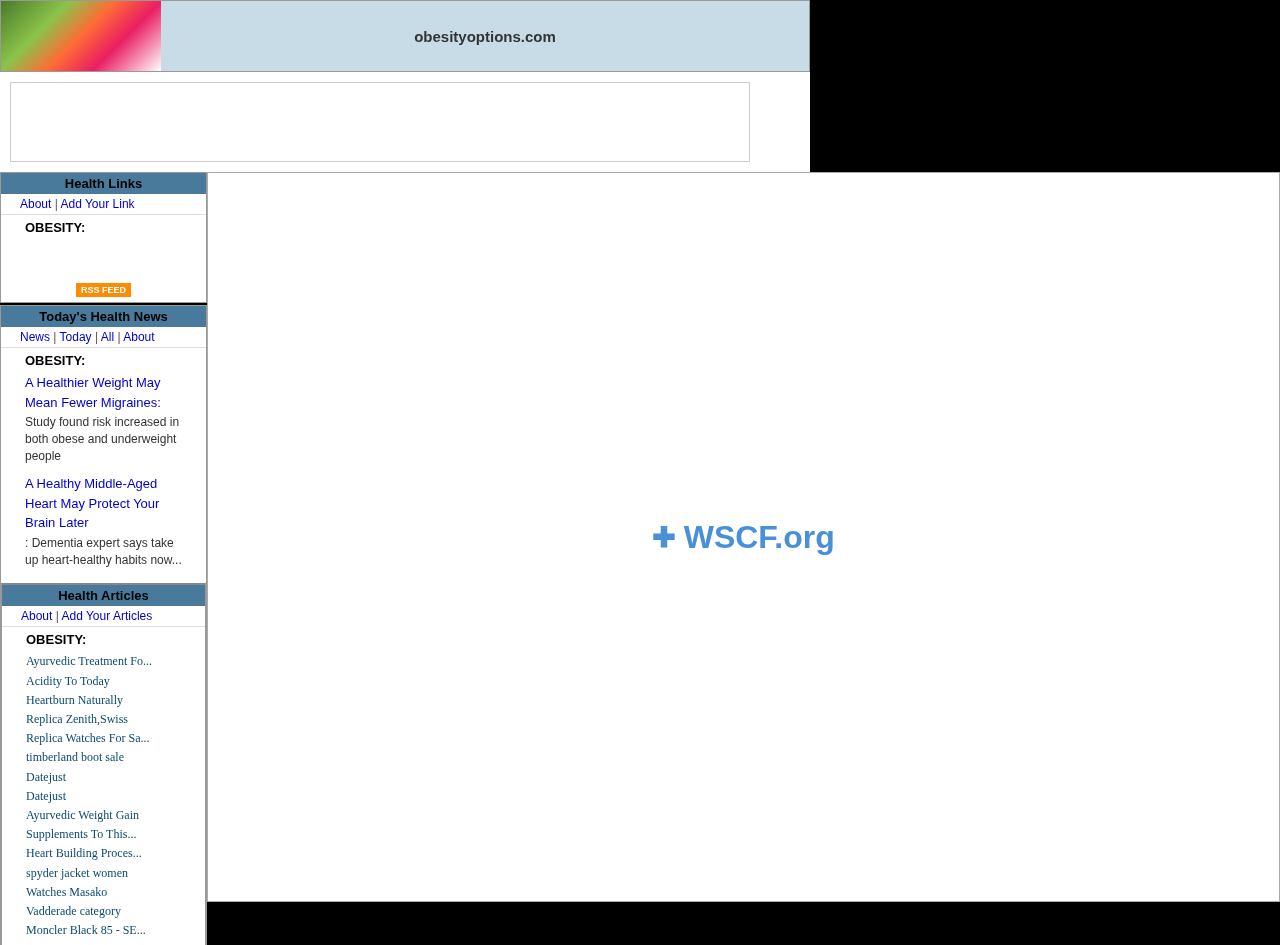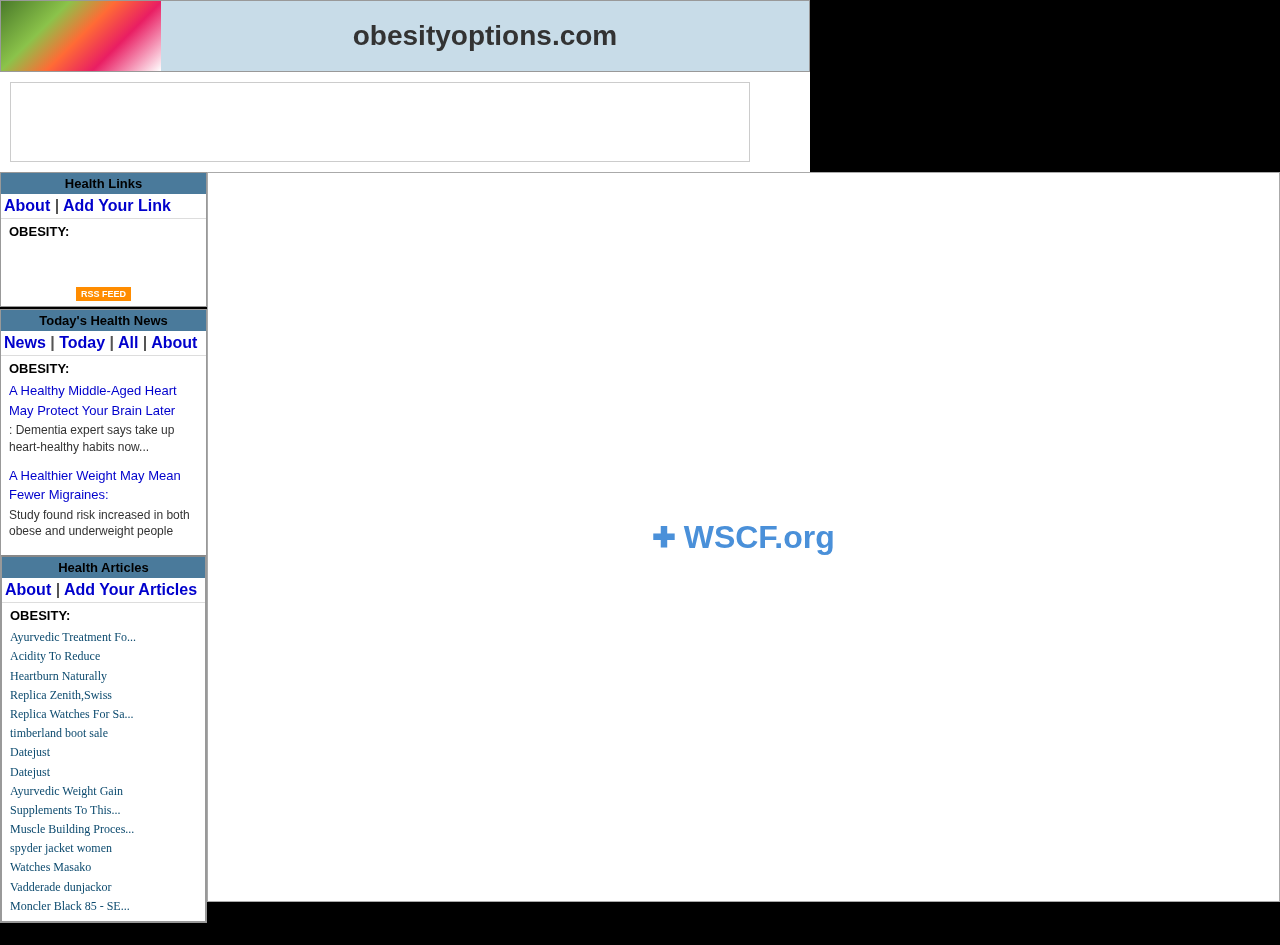--- a/index.html
+++ b/index.html
@@ -23,21 +23,21 @@
       height: 70px;
       background: linear-gradient(135deg, #4a7a2a 0%, #8bc34a 30%, #ff6b35 50%, #e91e63 70%, #fff 100%);
       flex-shrink: 0;
     }
     #header-text {
       flex: 1;
       text-align: center;
       padding: 10px;
     }
     #site-title {
-      font-size: 28px;
+      font-size: 15px;
       font-weight: bold;
       color: #333;
     }
     #domain-text {
       font-size: 12px;
       color: #555;
     }
     #domain-text a {
       color: #0000cc;
     }
@@ -72,33 +72,32 @@
     }
     .panel-header {
       background: #4a7a9b;
       color: #000000;
       font-weight: bold;
       font-size: 13px;
       text-align: center;
       padding: 3px 5px;
     }
     .panel-nav {
-      font-size: 16px;
-      padding: 3px 3px;
+      font-size: 12px;
+      padding: 3px 19px;
       border-bottom: 1px solid #ddd;
       color: #555;
-      font-weight: bold;
     }
     .panel-nav a {
       color: #0000cc;
       text-decoration: none;
     }
 
     .panel-body {
-      padding: 5px 8px;
+      padding: 5px 24px;
       font-size: 13px;
     }
     .panel-category {
       font-weight: bold;
       font-size: 13px;
       display: block;
       margin-bottom: 5px;
     }
     .panel-body a {
       color: #0000cc;
@@ -213,52 +212,52 @@
         <span> | </span>
         <a>Today</a>
         <span> | </span>
         <a>All</a>
         <span> | </span>
         <a>About</a>
       </div>
       <div class="panel-body">
         <span class="panel-category">OBESITY:</span>
         <div class="news-item">
+          <a>A Healthier Weight May Mean Fewer Migraines:</a>
+          <p>Study found risk increased in both obese and underweight people</p>
+        </div>
+        <div class="news-item">
           <a>A Healthy Middle-Aged Heart May Protect Your Brain Later</a>
           <p>: Dementia expert says take up heart-healthy habits now...</p>
-        </div>
-        <div class="news-item">
-          <a>A Healthier Weight May Mean Fewer Migraines:</a>
-          <p>Study found risk increased in both obese and underweight people</p>
         </div>
       </div>
 
       <div class="panel" style="margin:0; border-top:2px solid #888;">
         <div class="panel-header">Health Articles</div>
         <div class="panel-nav">
           <a>About</a>
           <span> | </span>
           <a>Add Your Articles</a>
         </div>
         <div class="panel-body articles-body">
           <span class="panel-category">OBESITY:</span>
           <a>Ayurvedic Treatment Fo...</a>
-          <a>Acidity To Reduce</a>
+          <a>Acidity To Today</a>
           <a>Heartburn Naturally</a>
           <a>Replica Zenith,Swiss</a>
           <a>Replica Watches For Sa...</a>
           <a>timberland boot sale</a>
           <a>Datejust</a>
           <a>Datejust</a>
           <a>Ayurvedic Weight Gain</a>
           <a>Supplements To This...</a>
-          <a>Muscle Building Proces...</a>
+          <a>Heart Building Proces...</a>
           <a>spyder jacket women</a>
           <a>Watches Masako</a>
-          <a>Vadderade dunjackor</a>
+          <a>Vadderade category</a>
           <a>Moncler Black 85 - SE...</a>
         </div>
       </div>
 
     </div>
 
   </div>
 
   <div id="right-content">
     <div class="wscf-logo">

